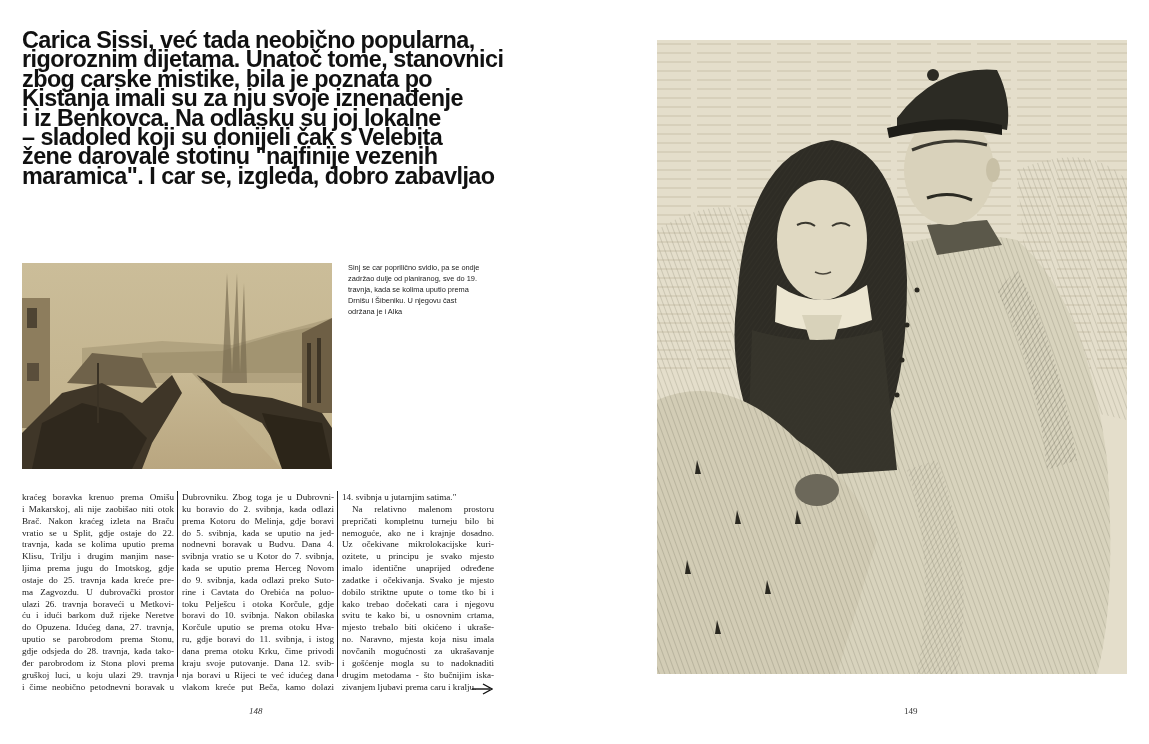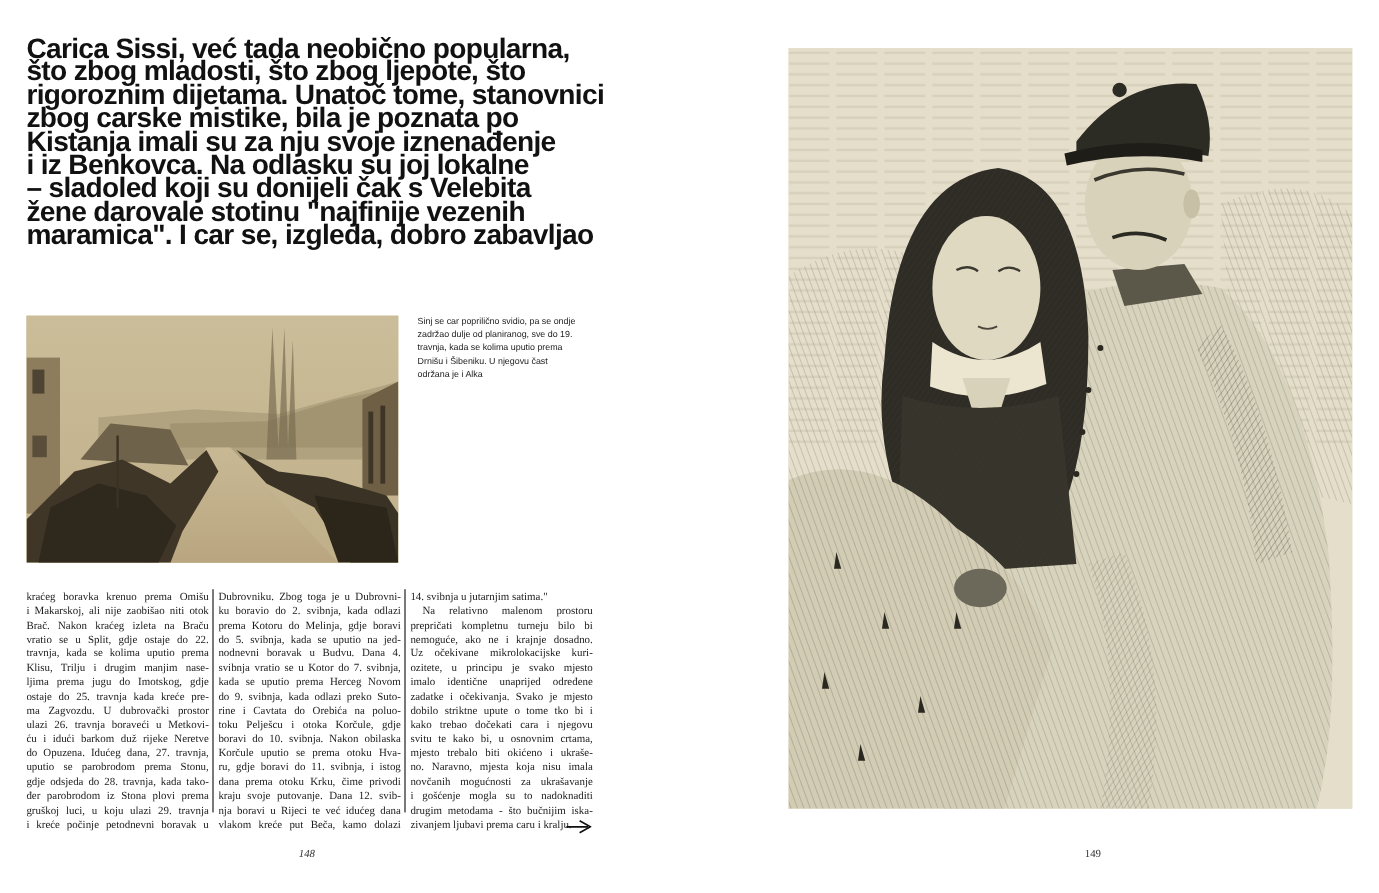--- a/index.html
+++ b/index.html
@@ -70,21 +70,20 @@
     }
     .engraving svg { display: block; width: 100%; height: 100%; }
   </style>
 </head>
 <body>
 
 <div class="spread">
 
   <div class="headline">
     <span class="hl-line">Carica Sissi, već tada neobično popularna,</span>
-    <span class="hl-line">što zbog mladosti, što zbog ljepote, što</span>
     <span class="hl-line">rigoroznim dijetama. Unatoč tome, stanovnici</span>
     <span class="hl-line">zbog carske mistike, bila je poznata po</span>
     <span class="hl-line">Kistanja imali su za nju svoje iznenađenje</span>
     <span class="hl-line">i iz Benkovca. Na odlasku su joj lokalne</span>
     <span class="hl-line">– sladoled koji su donijeli čak s Velebita</span>
     <span class="hl-line">žene darovale stotinu "najfinije vezenih</span>
     <span class="hl-line">maramica". I car se, izgleda, dobro zabavljao</span>
   </div>
 
   <div class="photo" title="Sepia photograph of crowds lining a road in a town, welcoming the emperor">
@@ -146,21 +145,21 @@
     <span class="ln">ljima prema jugu do Imotskog, gdje</span>
     <span class="ln">ostaje do 25. travnja kada kreće pre-</span>
     <span class="ln">ma Zagvozdu. U dubrovački prostor</span>
     <span class="ln">ulazi 26. travnja boraveći u Metkovi-</span>
     <span class="ln">ću i idući barkom duž rijeke Neretve</span>
     <span class="ln">do Opuzena. Idućeg dana, 27. travnja,</span>
     <span class="ln">uputio se parobrodom prema Stonu,</span>
     <span class="ln">gdje odsjeda do 28. travnja, kada tako-</span>
     <span class="ln">đer parobrodom iz Stona plovi prema</span>
     <span class="ln">gruškoj luci, u koju ulazi 29. travnja</span>
-    <span class="ln">i kreće počinje petodnevni boravak u</span>
+    <span class="ln">i čime neobično petodnevni boravak u</span>
   </div>
 
   <div class="divider div1"></div>
 
   <div class="col col2">
     <span class="ln">Dubrovniku. Zbog toga je u Dubrovni-</span>
     <span class="ln">ku boravio do 2. svibnja, kada odlazi</span>
     <span class="ln">prema Kotoru do Melinja, gdje boravi</span>
     <span class="ln">do 5. svibnja, kada se uputio na jed-</span>
     <span class="ln">nodnevni boravak u Budvu. Dana 4.</span>

